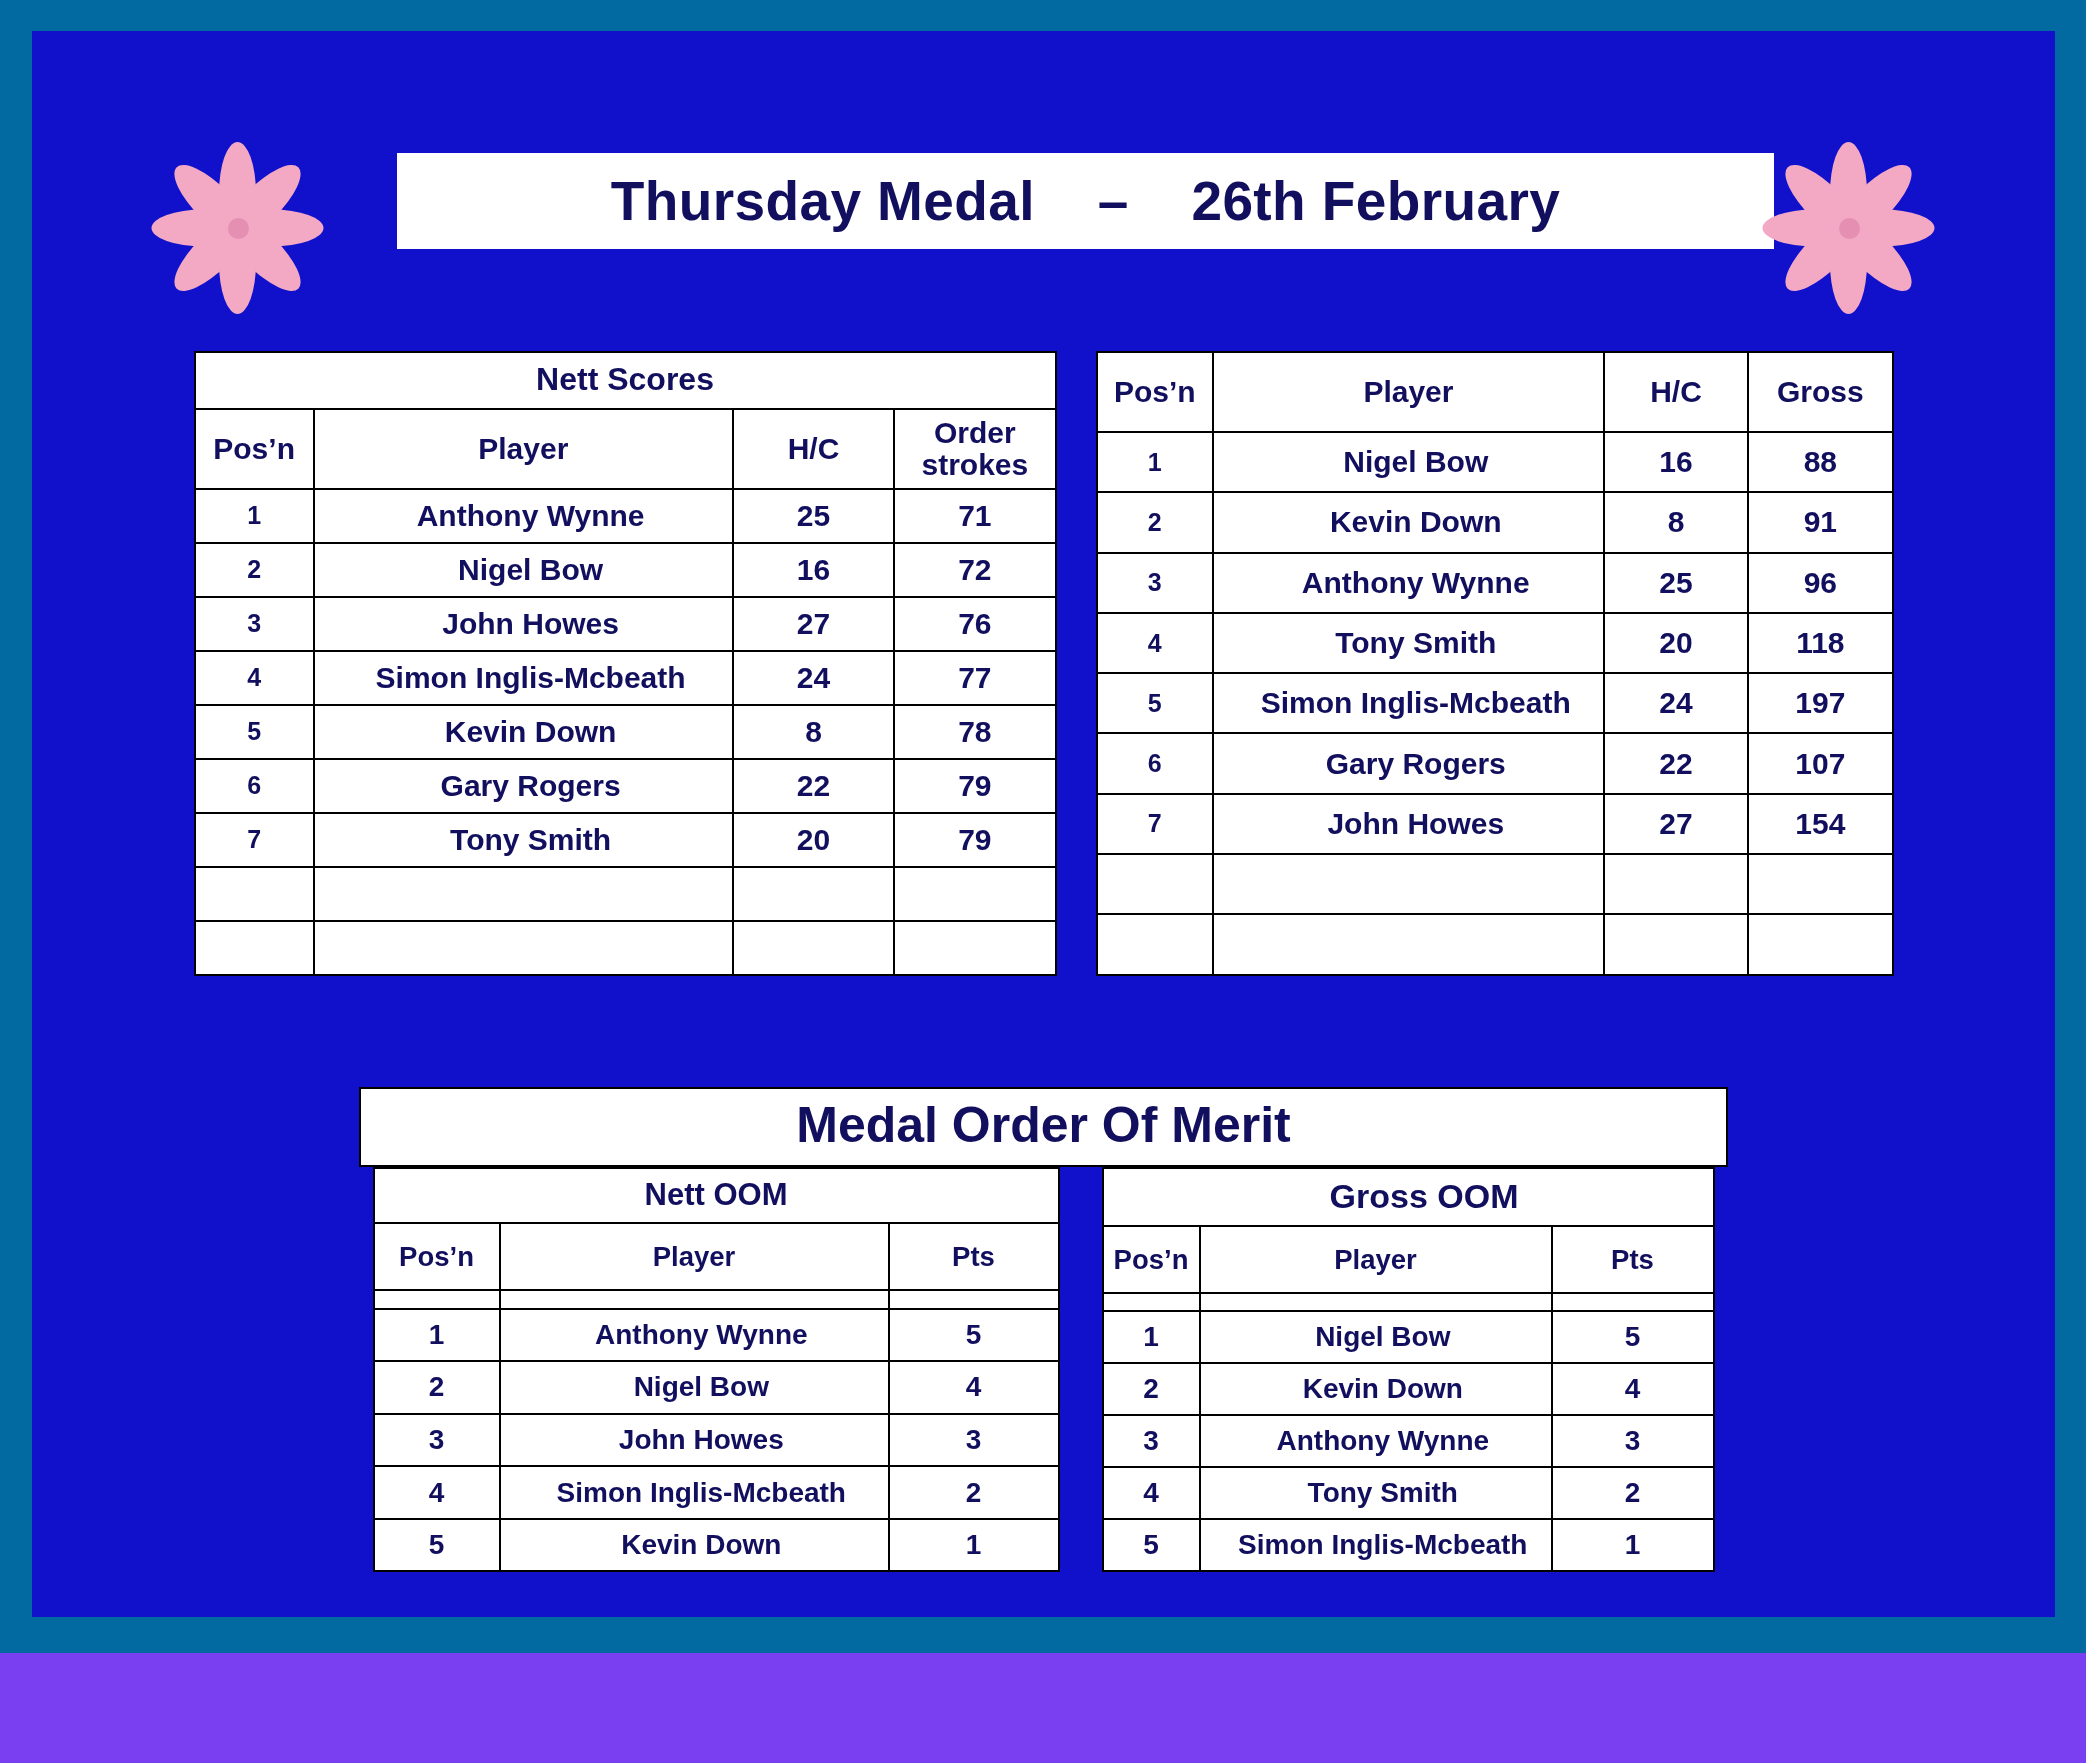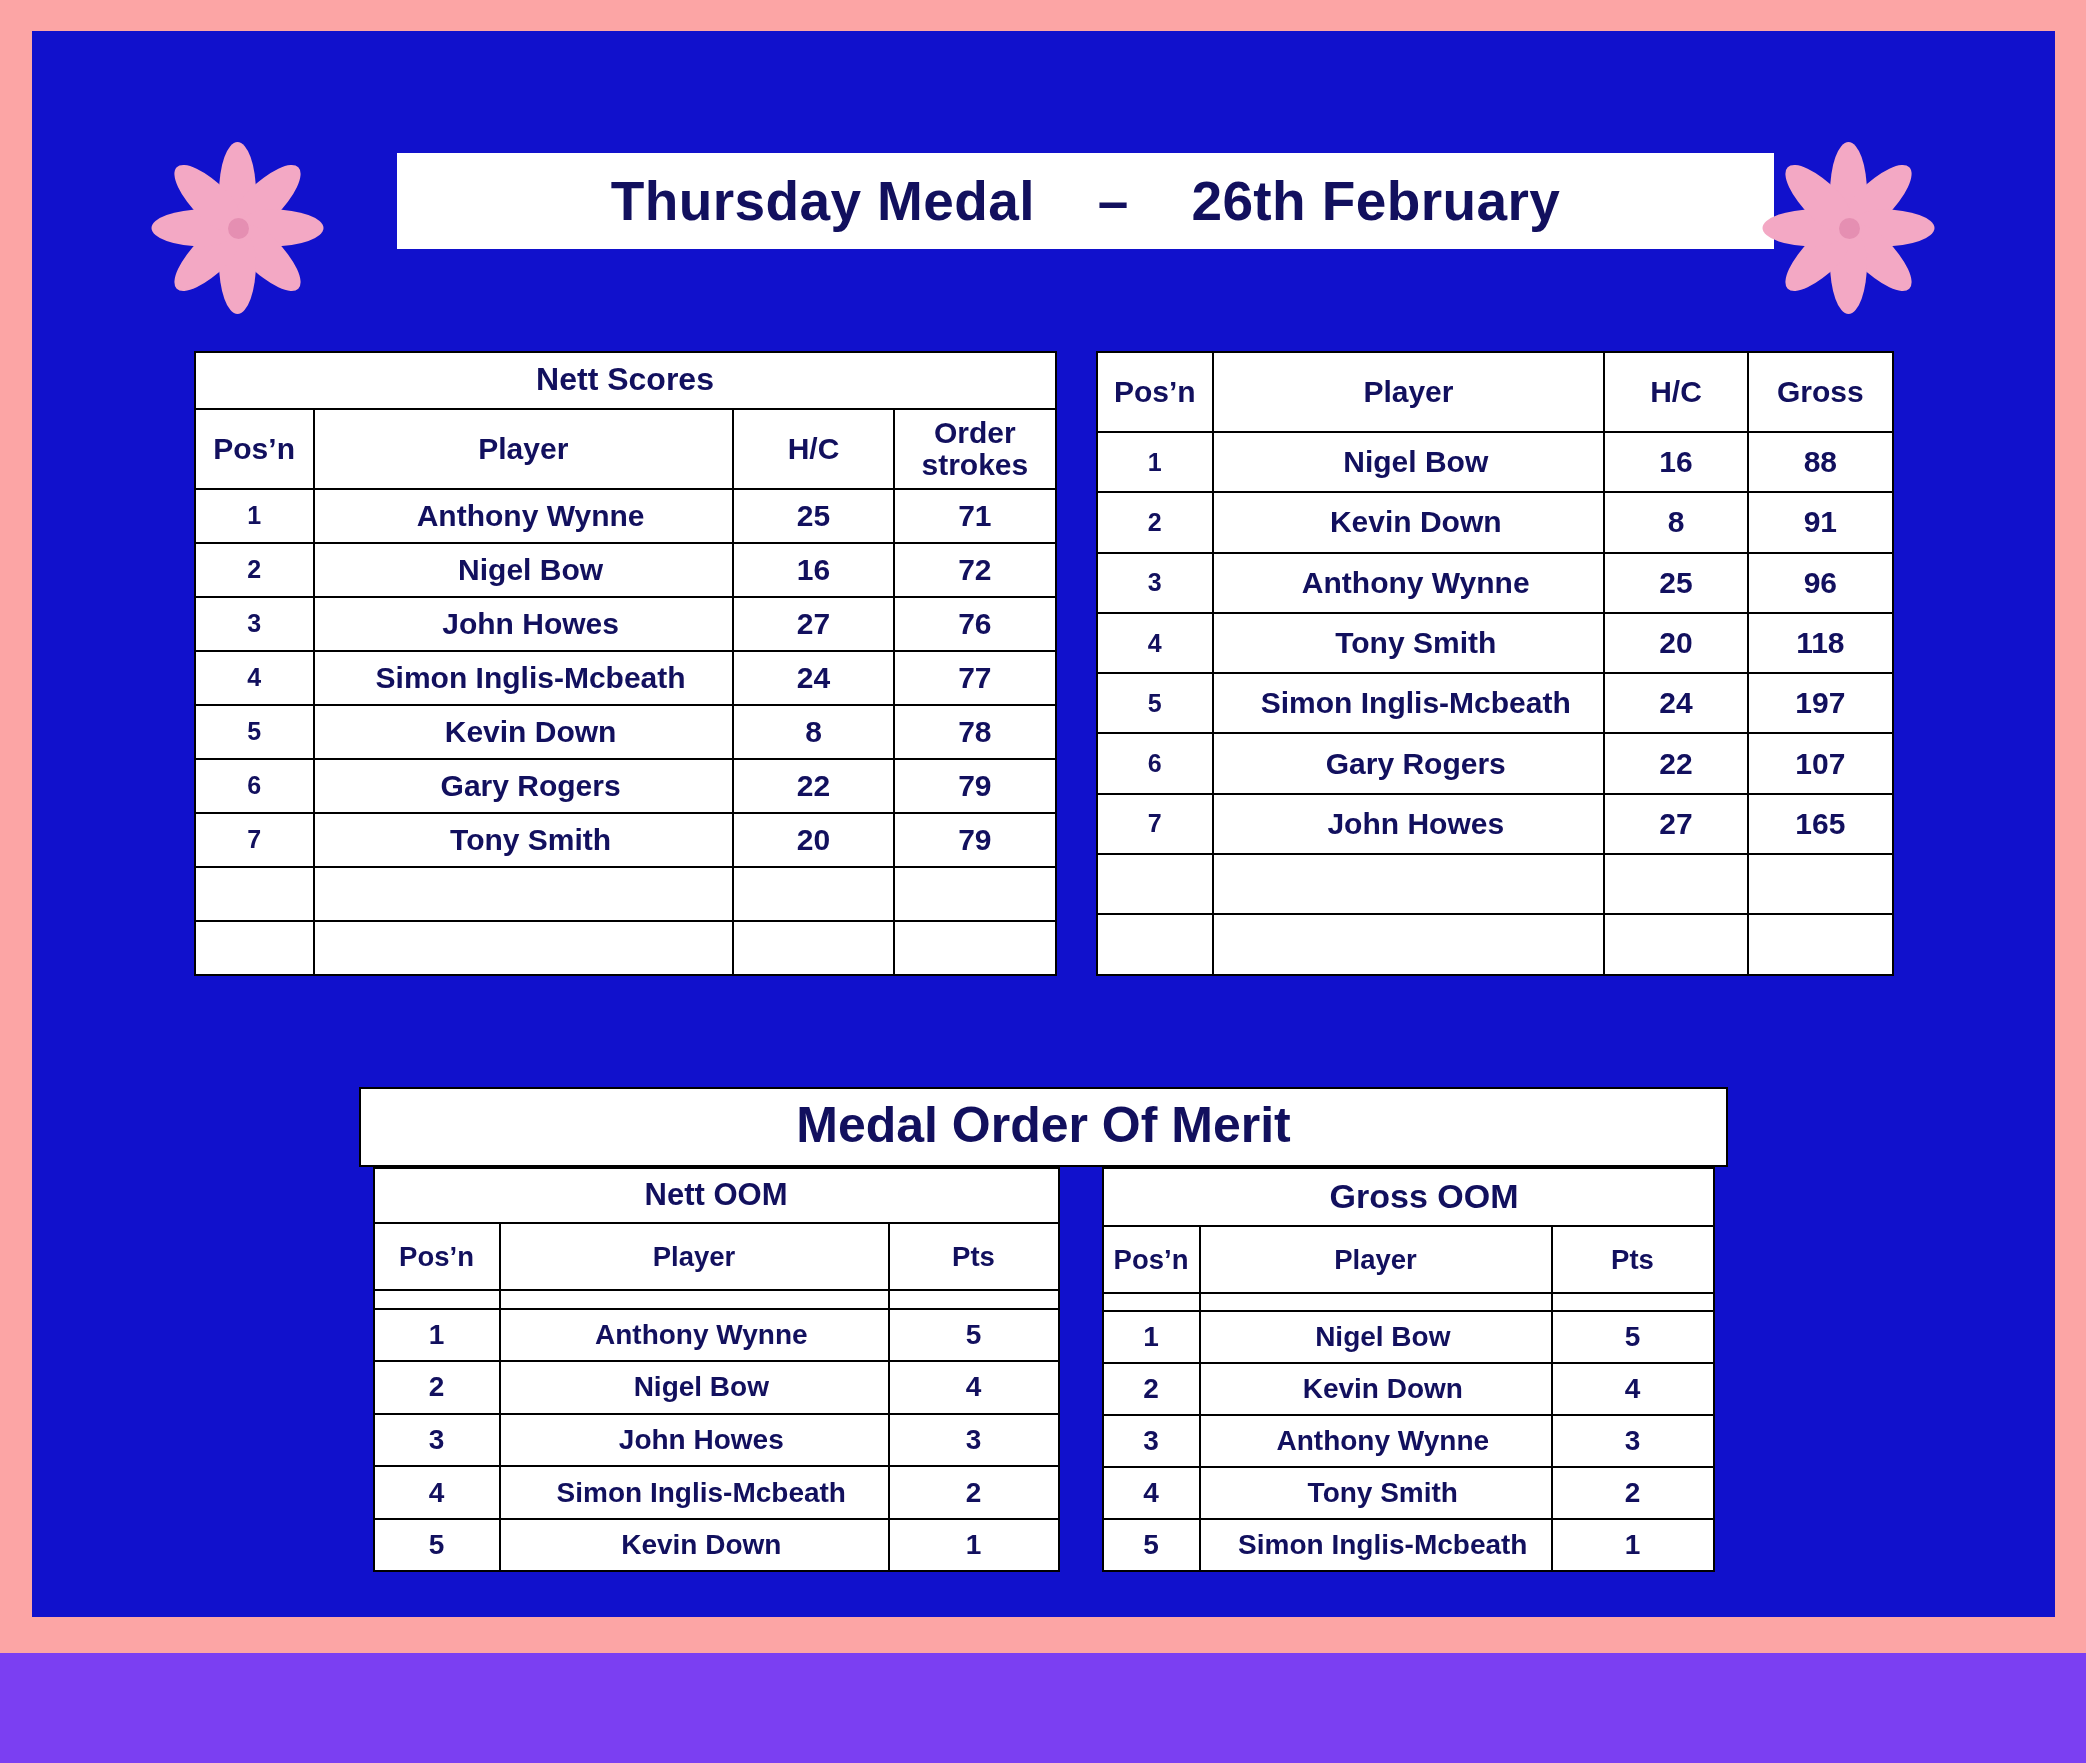--- a/index.html
+++ b/index.html
@@ -10,21 +10,21 @@
   body {
     width: 2087px;
     height: 1764px;
     font-family: "Liberation Sans", sans-serif;
     overflow: hidden;
   }
   .page {
     position: relative;
     width: 2087px;
     height: 1653px;
-    background: #fca5a5;
+    background: #0369a1;
     box-sizing: border-box;
     padding: 31px 32px 36px 32px;
   }
   .board {
     position: relative;
     width: 100%;
     height: 100%;
     background: #1111cc;
     box-sizing: border-box;
   }
@@ -348,21 +348,21 @@
           <tr>
             <td class="data-cell pos-cell">6</td>
             <td class="data-cell player-cell">Gary Rogers</td>
             <td class="data-cell">22</td>
             <td class="data-cell">107</td>
           </tr>
           <tr>
             <td class="data-cell pos-cell">7</td>
             <td class="data-cell player-cell">John Howes</td>
             <td class="data-cell">27</td>
-            <td class="data-cell">165</td>
+            <td class="data-cell">154</td>
           </tr>
           <tr class="empty-row">
             <td class="data-cell pos-cell"></td>
             <td class="data-cell player-cell"></td>
             <td class="data-cell"></td>
             <td class="data-cell"></td>
           </tr>
           <tr class="empty-row">
             <td class="data-cell pos-cell"></td>
             <td class="data-cell player-cell"></td>

